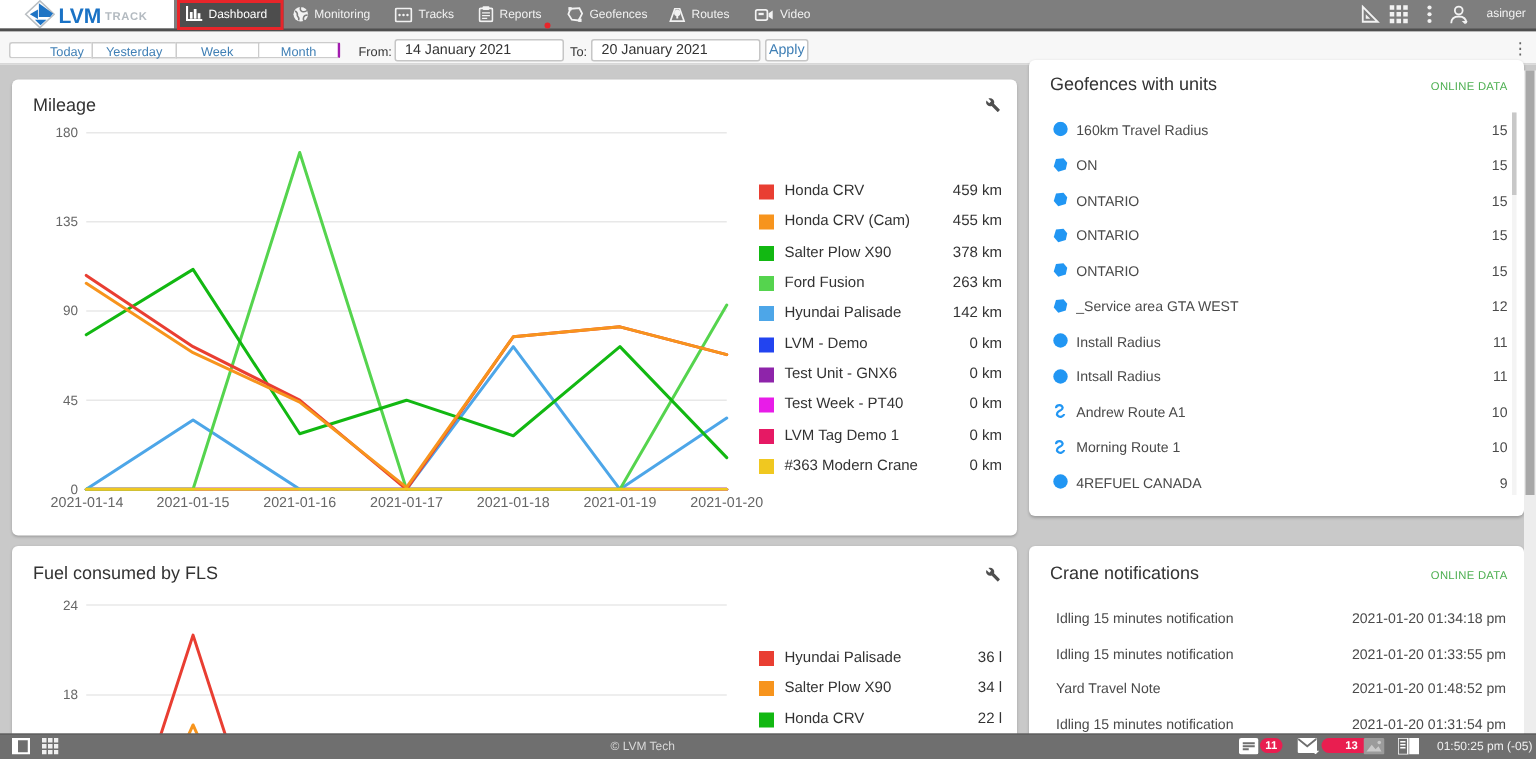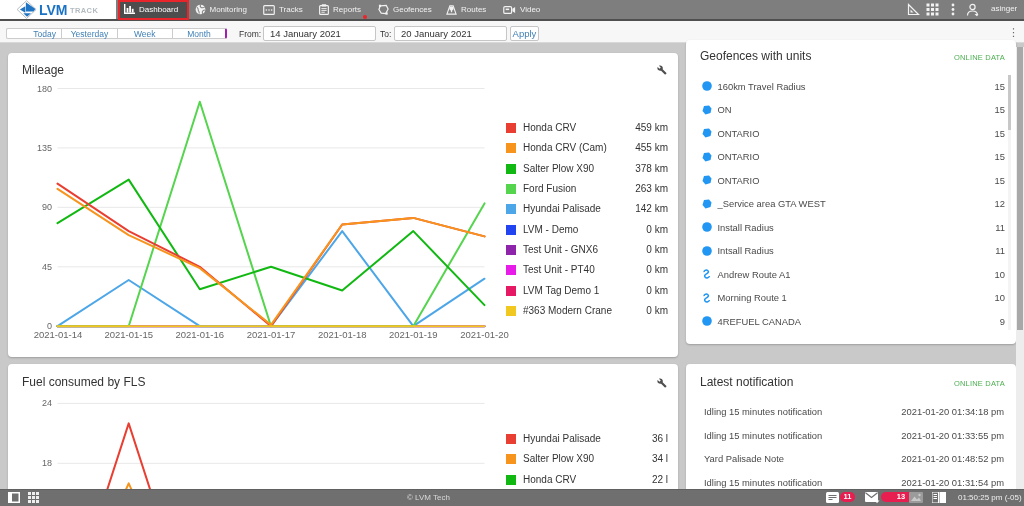--- a/index.html
+++ b/index.html
@@ -259,21 +259,21 @@
         <span class="lt">LVM - Demo</span>
         <span class="lv">0 km</span>
       </div>
   <div class="leg" style="top:191px">
         <span class="sw" style="background:#8e24aa"></span>
         <span class="lt">Test Unit - GNX6</span>
         <span class="lv">0 km</span>
       </div>
   <div class="leg" style="top:211px">
         <span class="sw" style="background:#e81ce8"></span>
-        <span class="lt">Test Unit - PT40</span>
+        <span class="lt">Test Week - PT40</span>
         <span class="lv">0 km</span>
       </div>
   <div class="leg" style="top:232px">
         <span class="sw" style="background:#e61964"></span>
         <span class="lt">LVM Tag Demo 1</span>
         <span class="lv">0 km</span>
       </div>
   <div class="leg" style="top:252px">
         <span class="sw" style="background:#f0c820"></span>
         <span class="lt">#363 Modern Crane</span>
@@ -401,32 +401,32 @@
         <span class="lv">34 l</span>
       </div>
   <div class="leg" style="top:110px">
         <span class="sw" style="background:#12b812"></span>
         <span class="lt">Honda CRV</span>
         <span class="lv">22 l</span>
       </div>
 </div>
 
 <div class="panel" id="p4">
-  <div class="ptitle" style="top:11px">Latest notification</div>
+  <div class="ptitle" style="top:11px">Crane notifications</div>
   <div class="online" style="top:15px">ONLINE DATA</div>
   <div class="nrow" style="top:41px">
         <span class="nn">Idling 15 minutes notification</span>
         <span class="nd">2021-01-20 01:34:18 pm</span>
       </div>
   <div class="nrow" style="top:64.5px">
         <span class="nn">Idling 15 minutes notification</span>
         <span class="nd">2021-01-20 01:33:55 pm</span>
       </div>
   <div class="nrow" style="top:88px">
-        <span class="nn">Yard Palisade Note</span>
+        <span class="nn">Yard Travel Note</span>
         <span class="nd">2021-01-20 01:48:52 pm</span>
       </div>
   <div class="nrow" style="top:111.5px">
         <span class="nn">Idling 15 minutes notification</span>
         <span class="nd">2021-01-20 01:31:54 pm</span>
       </div>
 </div>
 
 <div id="pagesb">
       <div class="th"></div>

